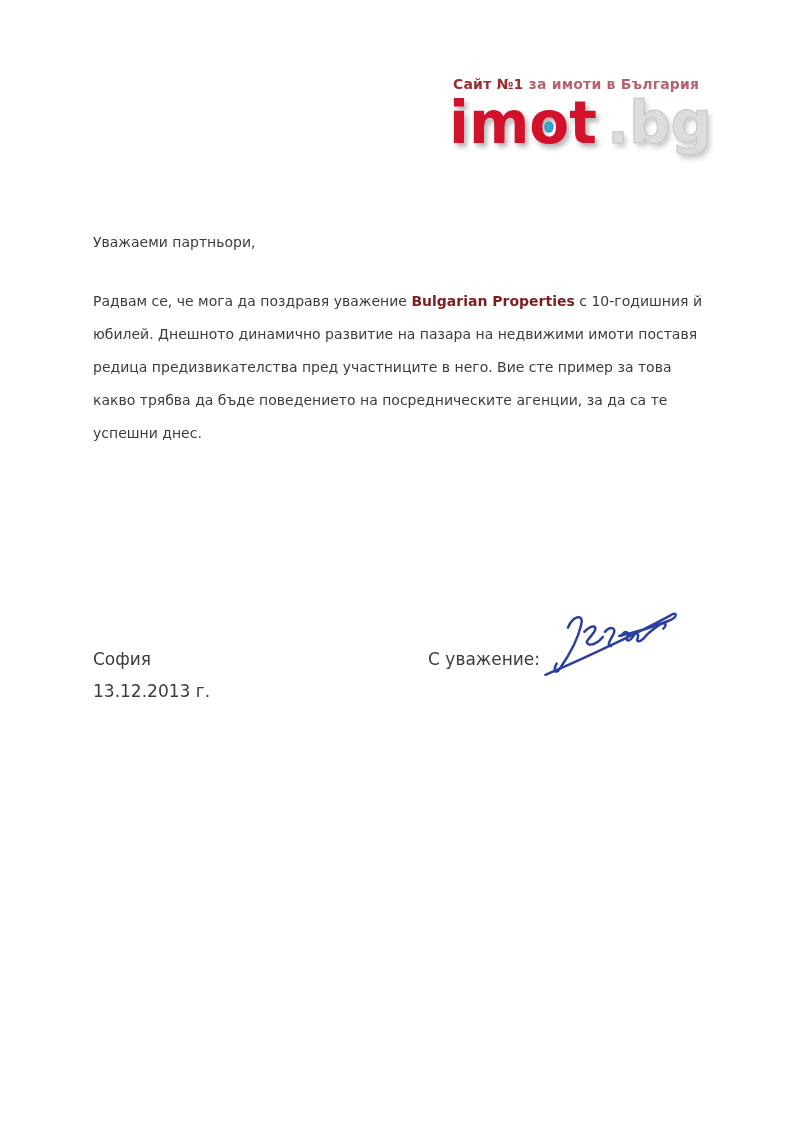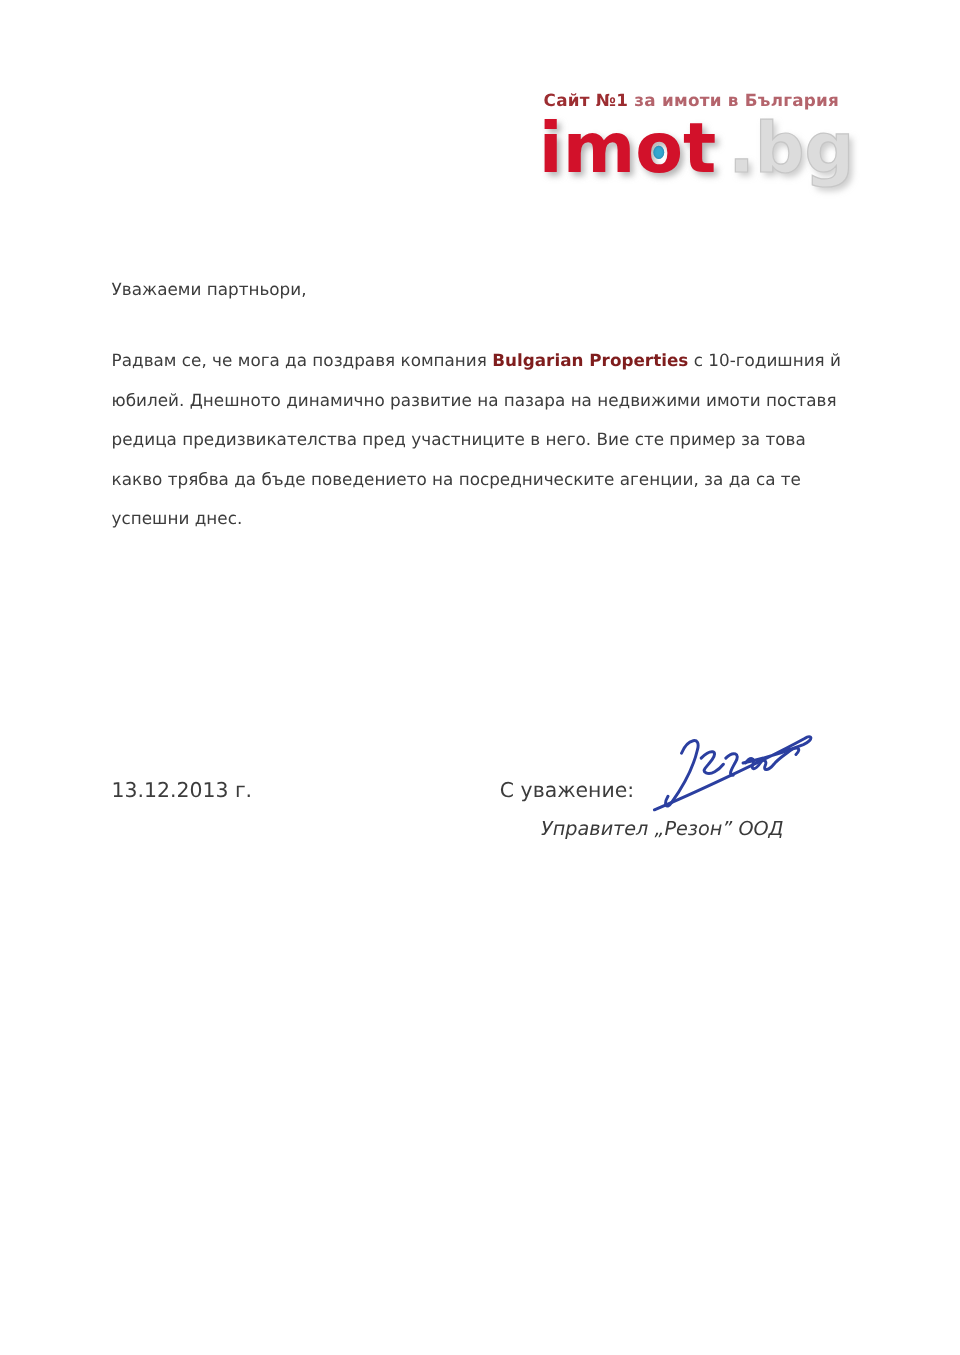--- a/index.html
+++ b/index.html
@@ -60,21 +60,21 @@
   }
 
   
   .sign-block{
     position:absolute;left:93px;top:643px;width:572px;
     display:flex;justify-content:space-between;align-items:flex-start;
     font-size:17px;line-height:32px;
   }
   .sign-left div{white-space:nowrap;}
   .sign-right{position:relative;text-align:right;min-width:260px;}
-  .regards-row{position:relative;height:32px;padding-right:125px;white-space:nowrap;text-align:center;}
+  .regards-row{position:relative;height:32px;padding-right:125px;white-space:nowrap;}
   .sig-svg{
     position:absolute;right:-20px;top:-42px;
     width:148px;height:80px;pointer-events:none;
   }
   .name-line{padding-right:12px;white-space:nowrap;}
   .title-line{
     padding-right:12px;white-space:nowrap;
     font-style:italic;font-size:16px;color:#3a3a3a;
   }
 </style>
@@ -88,36 +88,36 @@
       <span class="tag-bold">Сайт №1</span><span class="tag-rest"> за имоти в България</span>
     </div>
     <div class="logotype">
       <span class="imot"><span>im</span><span class="o-wrap"><span>o</span><span class="blue-dot"></span></span><span>t</span></span><span class="tld">.bg</span>
     </div>
   </header>
 
   <main class="letter-body">
     <p class="salutation">Уважаеми партньори,</p>
 
-    <p class="para"><span>Радвам се, че мога да поздравя компания </span><strong>Bulgarian Properties</strong><span> с 10-годишния й юбилей. Днешното динамично развитие на пазара на недвижими имоти поставя редица предизвикателства пред участниците в него. Вие сте пример за това какво трябва да бъде поведението на посредническите агенции, за да са те успешни днес.</span></p>
+    <p class="para"><span>Радвам се, че мога да поздравя уважение </span><strong>Bulgarian Properties</strong><span> с 10-годишния й юбилей. Днешното динамично развитие на пазара на недвижими имоти поставя редица предизвикателства пред участниците в него. Вие сте пример за това какво трябва да бъде поведението на посредническите агенции, за да са те успешни днес.</span></p>
 
   </main>
 
   <footer class="sign-block">
     <div class="sign-left">
+      <div>София</div>
       <div>13.12.2013 г.</div>
     </div>
     <div class="sign-right">
       <div class="regards-row">
         <span>С уважение:</span>
         <svg class="sig-svg" viewBox="0 0 140 78" fill="none" stroke="#2b3fa0" stroke-width="2.4" stroke-linecap="round" stroke-linejoin="round">
           <path d="M6,72 C35,60 95,32 128,14 C134,10 136,15 127,19 C112,25 92,31 78,34"></path>
           <path d="M28,26 C33,14 44,12 41,23 C38,36 30,52 20,66 C16,72 13,68 17,61"></path>
           <path d="M44,30 C52,22 58,24 53,31 C48,38 44,40 48,42 C52,44 58,40 62,35"></path>
           <path d="M64,30 C70,24 76,26 72,33 C68,40 66,44 70,44"></path>
           <path d="M80,34 C84,28 88,30 86,35 C84,40 88,40 92,34 C94,30 98,32 96,36 C94,41 99,40 103,35 C106,31 111,28 116,24 C122,20 126,22 121,27"></path>
         </svg>
       </div>
-      <div class="title-line">Управител „Резон” ООД</div>
     </div>
   </footer>
 
 </div>
 
 </body></html>

